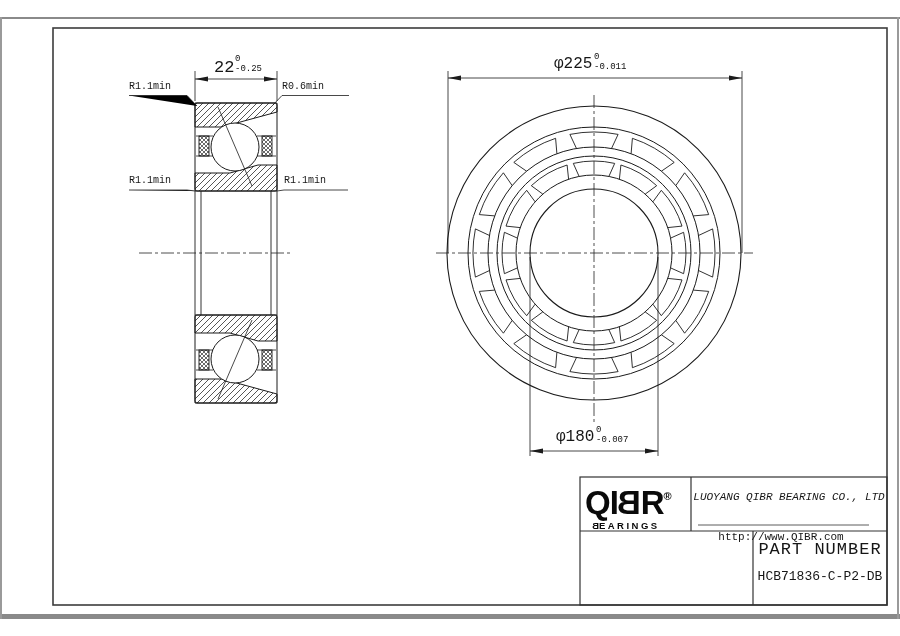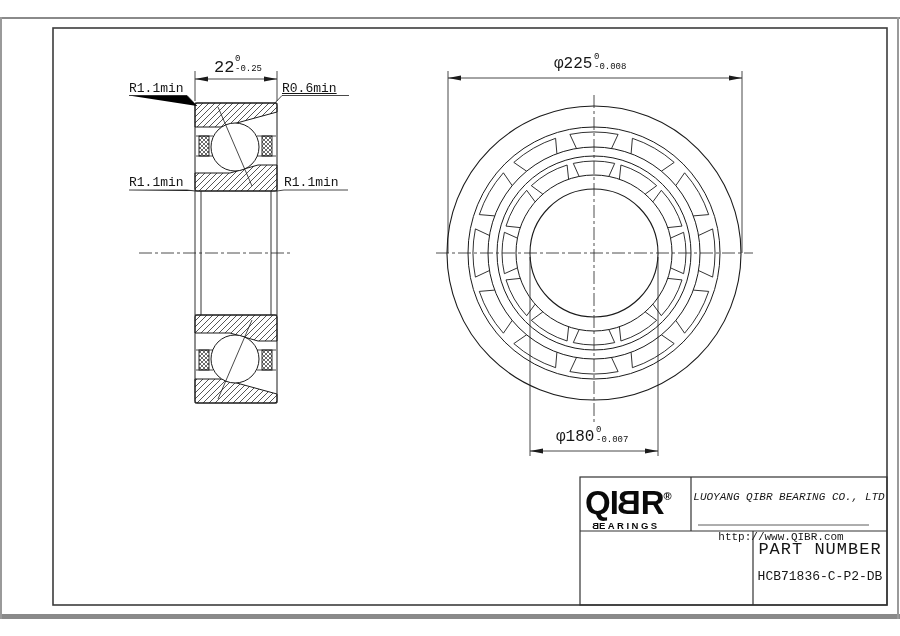--- a/index.html
+++ b/index.html
@@ -4,21 +4,21 @@
 <style>
   html,body{margin:0;padding:0;background:#fff;width:900px;height:636px;overflow:hidden;
     font-family:"Liberation Mono","DejaVu Sans Mono",monospace;color:#111;}
   .stage{position:relative;width:726px;height:636px;background:#fff;}
   svg{position:absolute;left:0;top:0;}
   .txt{position:absolute;white-space:nowrap;line-height:1;color:#161616;}
   .dim-main{font-size:17px;}
   .dim-main-sm{font-size:16px;}
   .tolstack{position:absolute;display:inline-flex;flex-direction:column;align-items:flex-start;}
   .tolstack span{font-size:9px;line-height:10px;display:block;}
-  .rlabel{font-size:13px;}
+  .rlabel{font-size:10px;}
   .tb-company{font-size:11px;font-style:italic;}
   .tb-url{font-size:11px;}
   .tb-product{font-size:14px;letter-spacing:1px;}
   .tb-partlabel{font-size:17px;letter-spacing:1px;}
   .tb-partnum{font-size:13px;}
   .center{text-align:center;}
   .logo{position:absolute;left:585px;top:481px;font-family:"Liberation Sans","DejaVu Sans",sans-serif;
     font-weight:bold;color:#0a0a0a;}
   .logo-main{font-size:33px;letter-spacing:-1px;line-height:30px;}
   .logo-main .flip{display:inline-block;transform:scaleX(-1);}
@@ -160,28 +160,28 @@
   </g>
 </svg>
 
   <div class="txt dim-main" style="left:214px;top:59px;">22</div>
   <div class="tolstack" style="left:235px;top:54px;">
     <span>0</span>
     <span>-0.25</span>
   </div>
 
   <div class="txt rlabel" style="left:129px;top:82px;">R1.1min</div>
-  <div class="txt rlabel" style="left:282px;top:82px;text-decoration:underline;">R0.6min</div>
+  <div class="txt rlabel" style="left:282px;top:82px;">R0.6min</div>
   <div class="txt rlabel" style="left:129px;top:176px;">R1.1min</div>
   <div class="txt rlabel" style="left:284px;top:176px;">R1.1min</div>
 
   <div class="txt dim-main-sm" style="left:554px;top:56px;font-family:Liberation Mono, monospace;"><span>φ</span><span>225</span></div>
   <div class="tolstack" style="left:594px;top:52px;">
     <span>0</span>
-    <span>-0.008</span>
+    <span>-0.011</span>
   </div>
 
   <div class="txt dim-main-sm" style="left:556px;top:429px;"><span>φ</span><span>180</span></div>
   <div class="tolstack" style="left:596px;top:425px;">
     <span>0</span>
     <span>-0.007</span>
   </div>
 
   <div class="logo">
     <div class="logo-main"><span>QI</span><span class="flip">B</span><span>R</span><span class="logo-reg">®</span></div>

